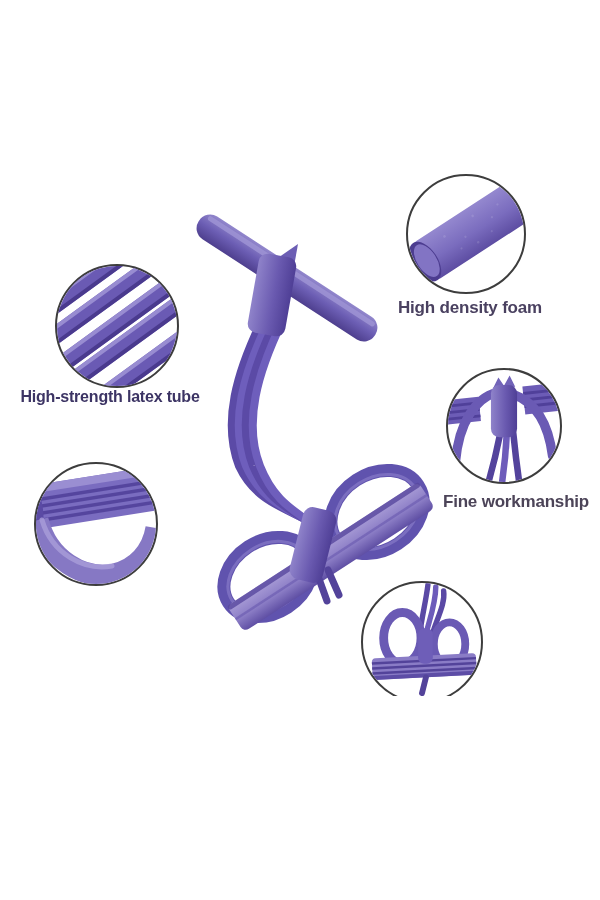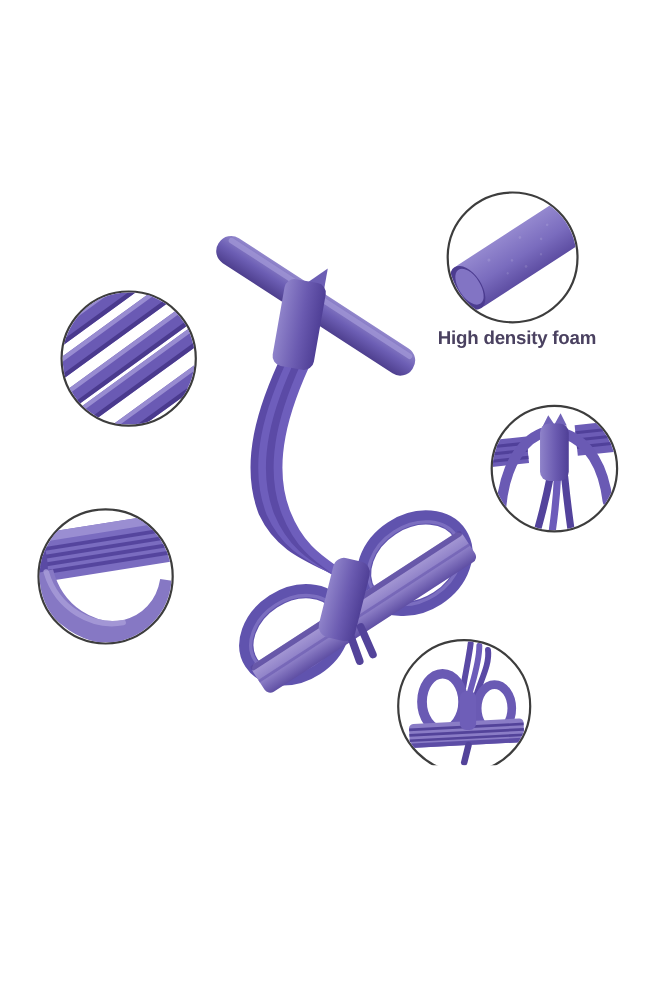--- a/index.html
+++ b/index.html
@@ -136,20 +136,21 @@
           <rect x="-40" y="70" width="200" height="17" fill="#6a5ab4"></rect>
             <rect x="-40" y="70" width="200" height="4" fill="#988cd1"></rect>
             <rect x="-40" y="83" width="200" height="4" fill="#4a3a8e"></rect>
           <rect x="-40" y="100" width="200" height="17" fill="#6a5ab4"></rect>
             <rect x="-40" y="100" width="200" height="4" fill="#988cd1"></rect>
             <rect x="-40" y="113" width="200" height="4" fill="#4a3a8e"></rect>
         </g>
       </g>
     </svg>
   </div>
+  <div class="callout-label lbl-latex" style="color: rgb(60, 52, 100);">High-strength latex tube</div>
 
   <div class="callout-circle cc-work">
     <svg viewBox="0 0 120 120">
       <defs>
         <linearGradient id="c3g" x1="0" y1="0" x2="1" y2="0">
           <stop offset="0" stop-color="#8f83ca"></stop>
             <stop offset="0.55" stop-color="#6a5ab0"></stop>
             <stop offset="1" stop-color="#4f3f96"></stop>
         </linearGradient>
       </defs>
@@ -167,20 +168,21 @@
       <path d="M 70 26 C 95 35 108 60 112 92" fill="none" stroke="#6a5ab4" stroke-width="10" stroke-linecap="round"></path>
       <g stroke-linecap="round" fill="none">
         <path d="M 56 68 C 52 88 48 104 44 118" stroke="#53439c" stroke-width="7"></path>
         <path d="M 63 68 C 62 90 60 106 58 120" stroke="#6d5cba" stroke-width="7"></path>
         <path d="M 70 68 C 72 88 74 104 76 118" stroke="#53439c" stroke-width="7"></path>
       </g>
       <polygon points="48,20 54,8 60,17 66,6 72,18" fill="#7163b8"></polygon>
       <rect x="46" y="16" width="28" height="56" rx="9" fill="url(#c3g)"></rect>
     </svg>
   </div>
+  <div class="callout-label lbl-work" style="color: rgb(76, 68, 88);">Fine workmanship</div>
 
   <div class="callout-circle cc-cut">
     <svg viewBox="0 0 120 120">
       <g transform="rotate(-9 60 60)">
         <rect x="0" y="12" width="126" height="44" fill="#7a6cc0"></rect>
         <rect x="0" y="12" width="126" height="8" rx="3" fill="#9a8ed2"></rect>
         <rect x="0" y="25" width="126" height="3.5" fill="#51419a" opacity="0.9"></rect>
         <rect x="0" y="32" width="126" height="3.5" fill="#51419a" opacity="0.9"></rect>
         <rect x="0" y="39" width="126" height="3.5" fill="#51419a" opacity="0.9"></rect>
         <rect x="0" y="46" width="126" height="3.5" fill="#51419a" opacity="0.9"></rect>

